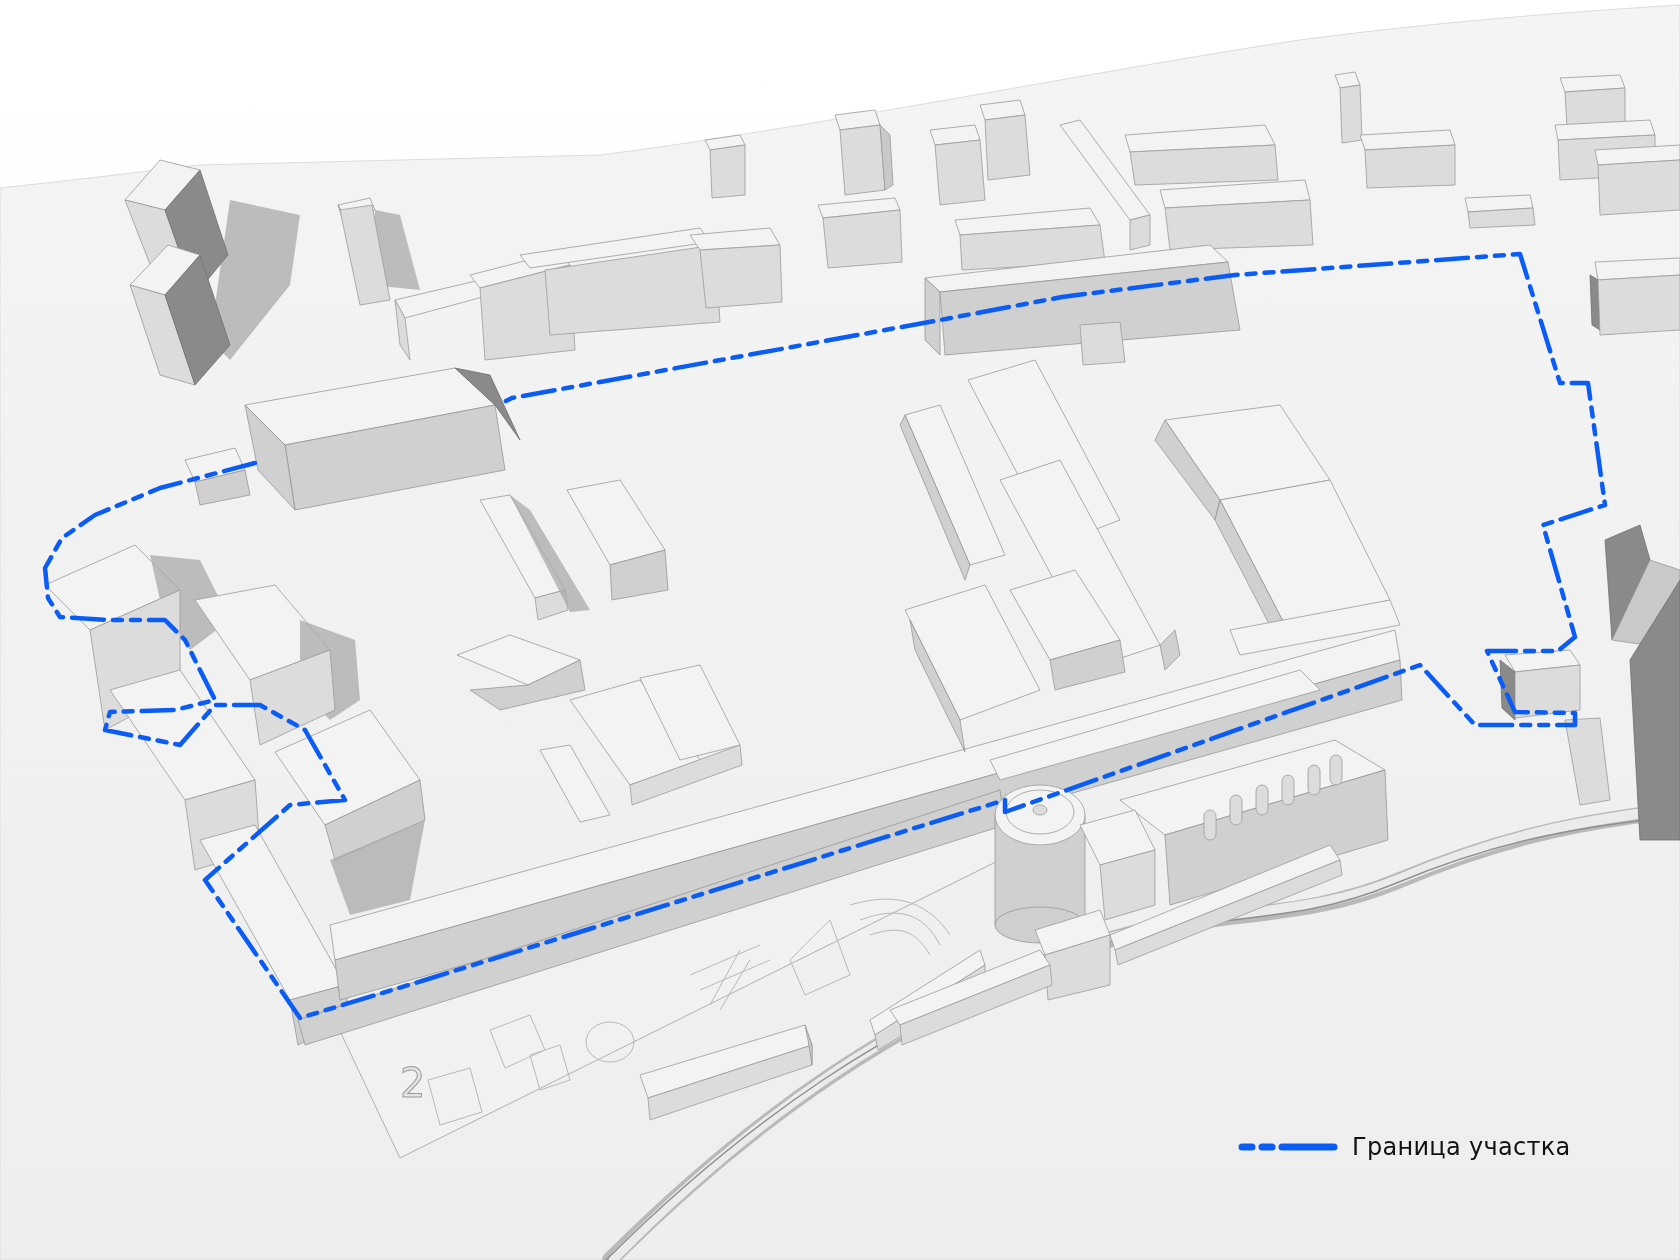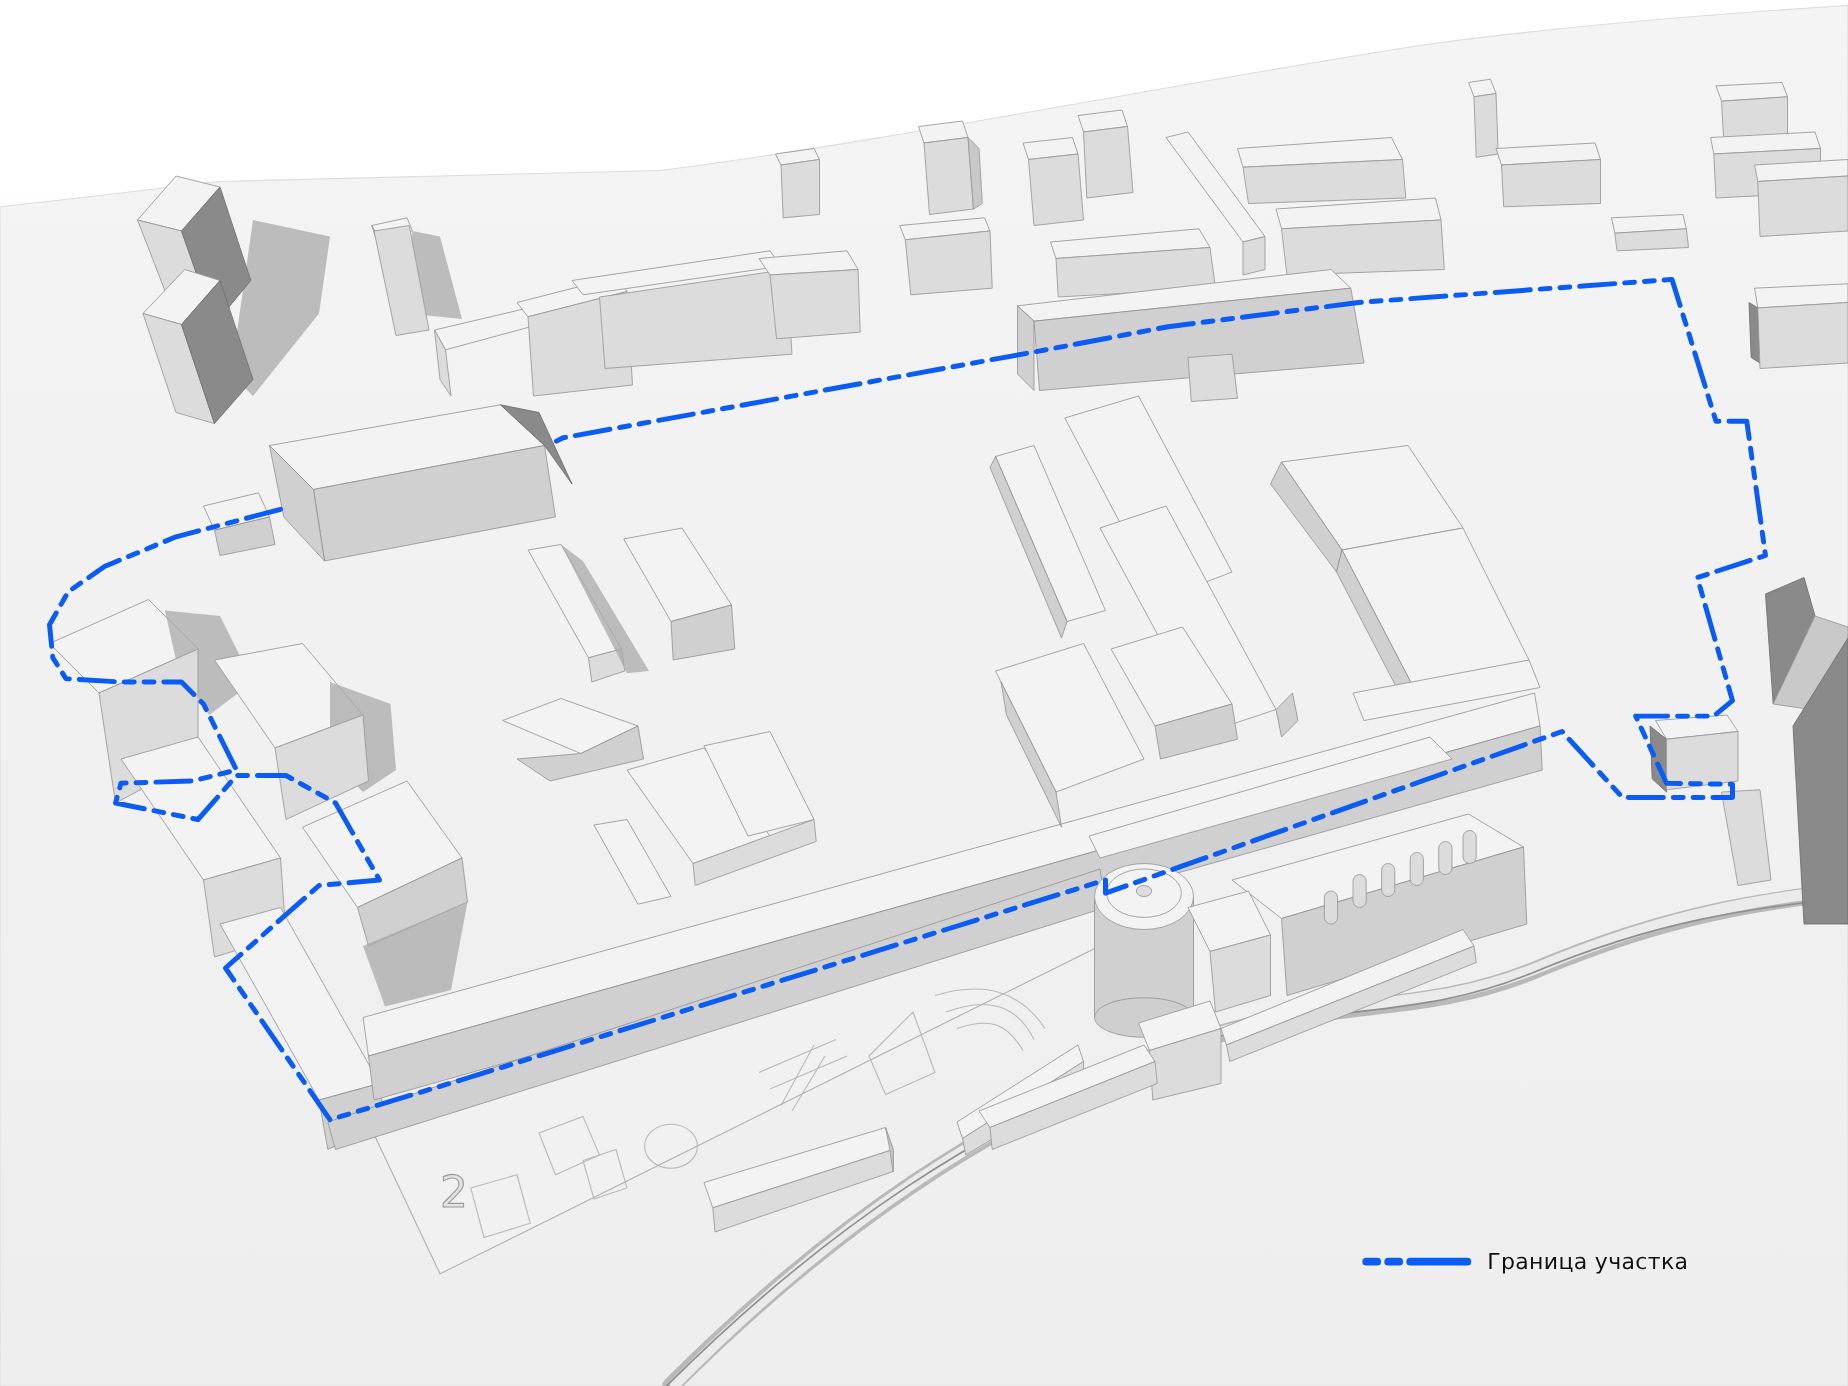--- a/index.html
+++ b/index.html
@@ -1,20 +1,20 @@
 <!DOCTYPE html>
 <html><head>
 <meta charset="utf-8">
 <style>
   html, body { margin: 0; padding: 0; background: #ffffff; }
   body { width: 1680px; height: 1260px; overflow: hidden; position: relative; font-family: "DejaVu Sans", sans-serif; }
   #scene { position: absolute; left: 0; top: 0; width: 1680px; height: 1260px; }
   .legend { position: absolute; left: 1238px; top: 1132px; height: 30px; display: flex; align-items: center; gap: 14px; }
   .legend-swatch { width: 100px; height: 12px; display: block; }
-  .legend-label { font-family: "DejaVu Sans", sans-serif; font-size: 20px; color: #111111; letter-spacing: 0.3px; white-space: nowrap; }
+  .legend-label { font-family: "DejaVu Sans", sans-serif; font-size: 24px; color: #111111; letter-spacing: 0.3px; white-space: nowrap; }
   .bld-top { fill: #f3f3f3; stroke: #9a9a9a; stroke-width: 0.8; }
   .bld-left { fill: #dcdcdc; stroke: #9a9a9a; stroke-width: 0.8; }
   .bld-right { fill: #c9c9c9; stroke: #9a9a9a; stroke-width: 0.8; }
   .bld-dark { fill: #8a8a8a; stroke: #707070; stroke-width: 0.8; }
   .shadow { fill: #a9a9a9; opacity: 0.75; }
   .facade { fill: #d0d0d0; stroke: #8e8e8e; stroke-width: 0.7; }
   .line-thin { fill: none; stroke: #b8b8b8; stroke-width: 1; }
 </style>
 </head>
 <body>

